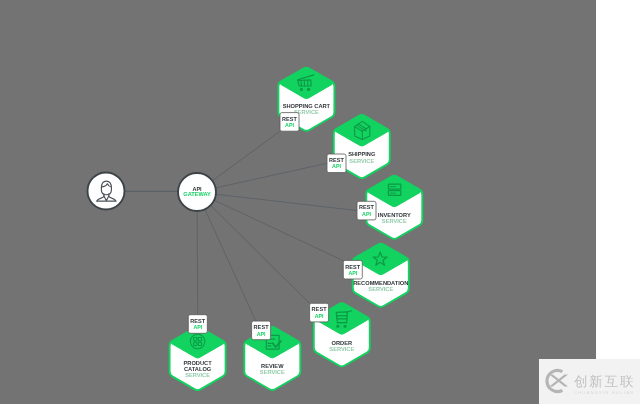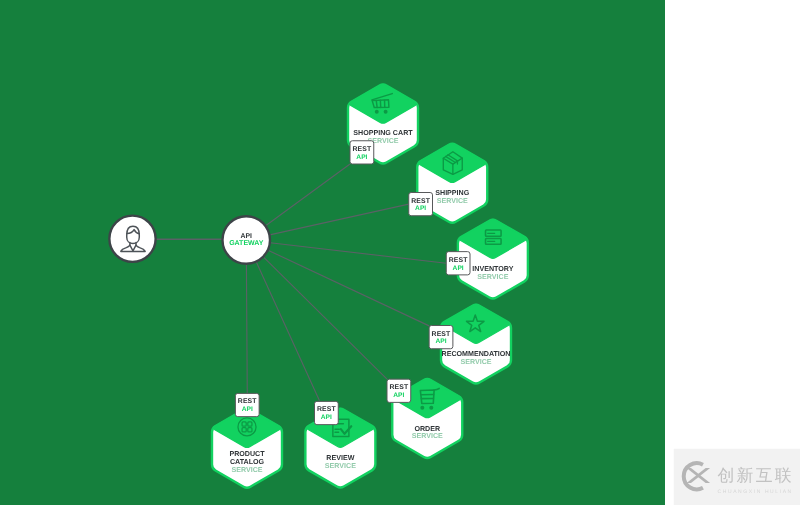--- a/index.html
+++ b/index.html
@@ -1,18 +1,18 @@
 <!DOCTYPE html>
 <html><head>
 <meta charset="utf-8">
 <title>Microservices Architecture Diagram</title>
 <style>
   html,body{margin:0;padding:0;background:#ffffff;}
   body{width:640px;height:404px;overflow:hidden;font-family:"Liberation Sans", sans-serif;}
-  #stage{position:relative;width:532px;height:404px;background:#15803d;}
+  #stage{position:relative;width:596px;height:404px;background:#737373;}
   svg.diagram{position:absolute;left:0;top:0;width:640px;height:404px;display:block;}
   .nodeTitle{font-family:"Liberation Sans",sans-serif;font-weight:bold;text-anchor:middle;}
   .nodeSub{font-family:"Liberation Sans",sans-serif;font-weight:bold;text-anchor:middle;}
   .restTxt{font-family:"Liberation Sans",sans-serif;font-weight:bold;text-anchor:middle;}
   #wmpanel{position:absolute;left:539px;top:359px;width:101px;height:45px;
     background:#f2f2f2;display:flex;align-items:center;}
   #wmlogo{width:28px;height:28px;margin-left:3px;margin-top:-1px;flex:none;}
   #wmtext{margin-left:4px;padding-top:6px;}
   #wmcn{font-family:"DejaVu Sans",sans-serif;font-size:13.5px;color:#c2c2c2;letter-spacing:1.8px;
     line-height:15px;white-space:nowrap;}

